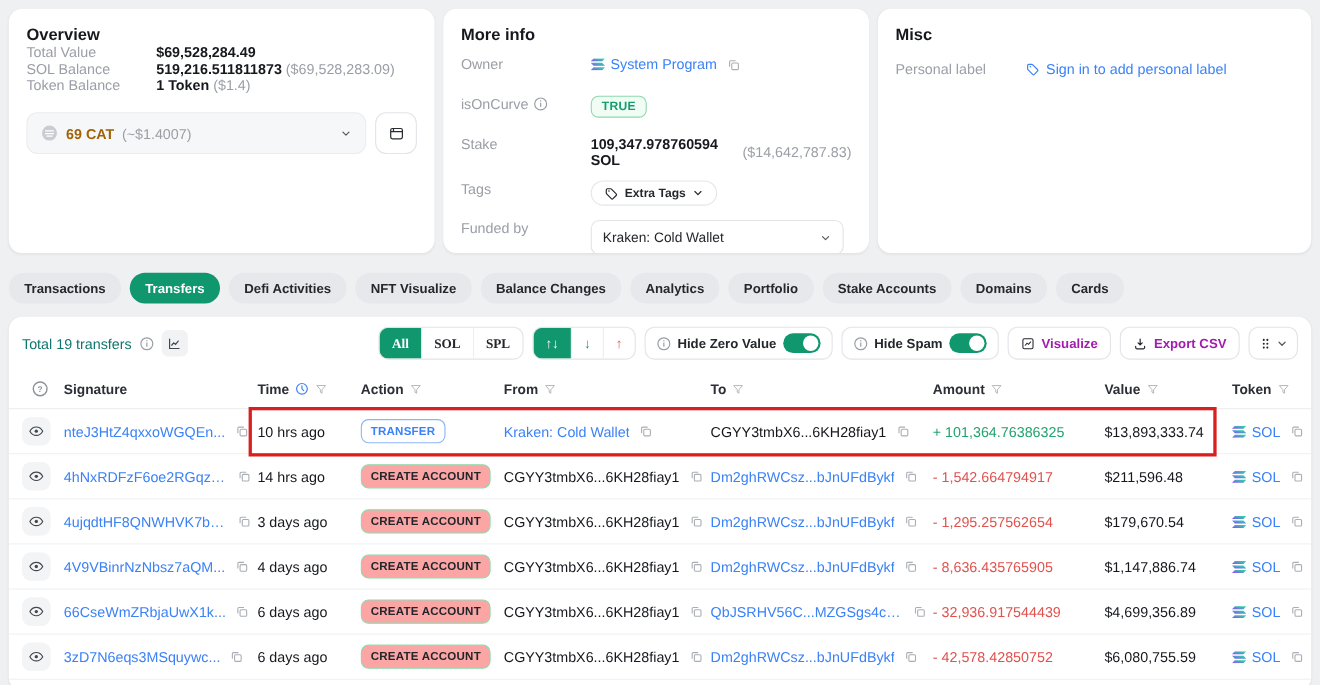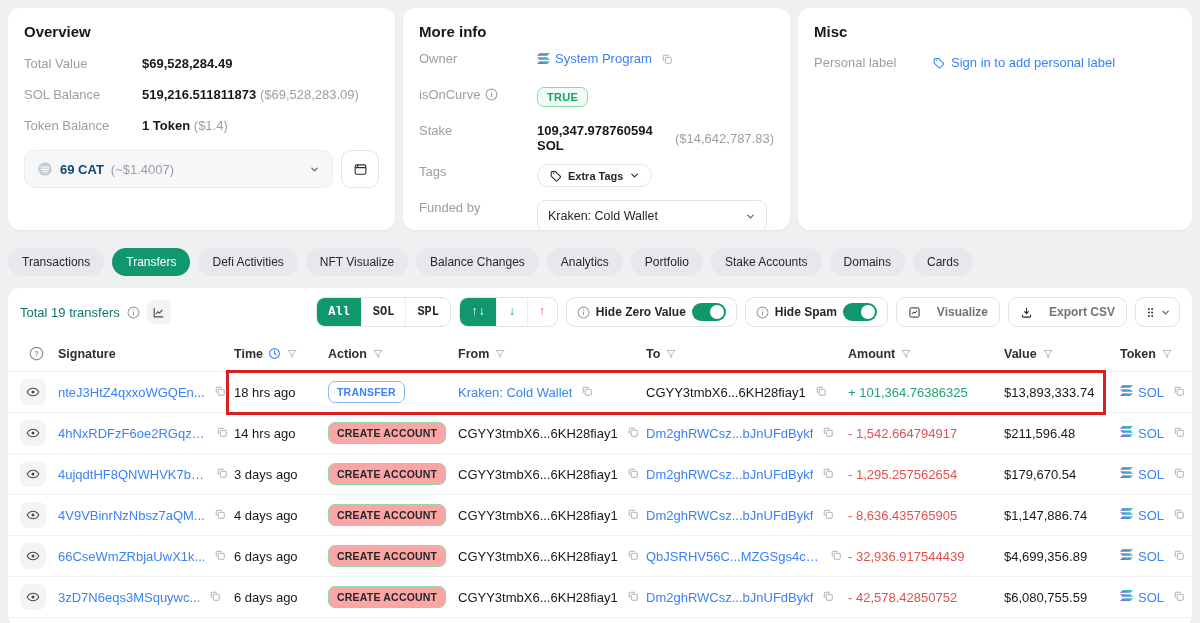--- a/index.html
+++ b/index.html
@@ -9,78 +9,78 @@
     background:#eff0f2;color:#16181d;
     font-family:"Liberation Sans",sans-serif;font-size:13px;
   }
   
   .top{display:flex;gap:8px;padding:8px 8px 0}
   .card{background:#fff;border-radius:12px;box-shadow:0 1px 2px rgba(27,33,44,.05);
         height:222px;padding:15px 16px;overflow:hidden}
   .card.ov,.card.mi{width:387px}
   .card.misc{flex:1}
   .card h3{margin:0;font-size:15px;font-weight:700}
-  .kv{display:flex;align-items:baseline;margin-top:16px}
+  .kv{display:flex;align-items:baseline;}
   .kv .k{width:118px;flex-shrink:0;color:#9b9ea6}
   .kv .v b{font-weight:700}
   .sub{color:#9b9ea6}
   .link{color:#3b82f6;cursor:pointer;text-decoration:none}
   .cicon{display:inline-flex;cursor:pointer;margin-left:4px;vertical-align:middle}
   .token-row{display:flex;gap:8px;margin-top:17px}
   .token-select{flex:1;display:flex;align-items:center;gap:7px;height:38px;
     border:1px solid #ebecee;background:#f6f7f8;border-radius:10px;padding:0 12px;
     cursor:pointer;font-family:inherit;font-size:13px}
-  .token-select .tok{color:#0c4a6e;font-weight:700}
+  .token-select .tok{color:#a16207;font-weight:700}
   .token-select .chev{margin-left:auto;color:#55585e;display:flex}
   .wallet-btn{width:38px;height:38px;border:1px solid #e2e4e8;background:#fff;border-radius:10px;
     display:flex;align-items:center;justify-content:center;cursor:pointer}
   .mi-row{display:flex;align-items:flex-start;margin-top:11px;min-height:25px}
   .mi-row .k{width:118px;flex-shrink:0;color:#9b9ea6;display:flex;align-items:center;gap:5px}
   .mi-row .v{display:flex;align-items:center;gap:5px;flex:1}
   .badge-true{border:1px solid #8ed8ab;background:#f1fcf5;color:#12a06e;font-weight:700;
     font-size:11px;padding:3px 9px;border-radius:7px;letter-spacing:.3px}
   .pill-tags{display:inline-flex;align-items:center;gap:6px;border:1px solid #e4e6e9;border-radius:14px;
     padding:4px 11px;font-weight:700;font-size:11px;background:#fff;cursor:pointer;font-family:inherit;color:#24272c}
   .select{display:flex;align-items:center;justify-content:space-between;width:230px;height:32px;
     border:1px solid #e2e4e8;border-radius:8px;padding:0 10px;font-size:12.5px;cursor:pointer;background:#fff;color:#24272c}
   .misc-link{display:inline-flex;align-items:center;gap:6px;color:#3b82f6;cursor:pointer}
   
   .tabs{display:flex;gap:8px;margin:18px 8px 0}
   .tab{height:28px;padding:0 14px;border:none;border-radius:14px;background:#e7e8eb;
-    font-weight:400;font-size:12px;color:#24272c;cursor:pointer;font-family:inherit}
+    font-weight:700;font-size:12px;color:#24272c;cursor:pointer;font-family:inherit}
   .tab.active{background:#10976d;color:#fff}
   
   .main{margin:12px 8px 0;background:#fff;border-radius:12px;height:340px;
     box-shadow:0 1px 2px rgba(27,33,44,.05)}
   .toolbar{display:flex;align-items:center;padding:9px 12px;gap:8px}
   .tb-left{display:flex;align-items:center;gap:7px;color:#0f766e;font-size:13px}
   .chart-btn{width:24px;height:24px;border-radius:6px;background:#f1f2f4;border:none;
     display:flex;align-items:center;justify-content:center;cursor:pointer}
   .tb-right{margin-left:auto;display:flex;align-items:center;gap:8px}
   .seg{display:flex;align-items:stretch;border:1px solid #e2e4e8;border-radius:9px;overflow:hidden;height:30px;background:#fff}
   .seg>button{padding:0 11px;display:flex;align-items:center;font-weight:700;font-size:12px;
-    border:none;background:transparent;cursor:pointer;font-family:Liberation Mono, monospace;color:#24272c}
+    border:none;background:transparent;cursor:pointer;font-family:Liberation Serif, serif;color:#24272c}
   .seg>button+button{border-left:1px solid #eceef0}
   .seg>button.active{background:#10976d;color:#fff}
   .seg .dir-in{color:#10976d}
   .seg .dir-out{color:#e0524e}
   .toggle-pill{display:flex;align-items:center;gap:6px;border:1px solid #e2e4e8;border-radius:9px;
     height:30px;padding:0 10px;font-weight:700;font-size:12px;background:#fff;color:#24272c}
   .switch{width:34px;height:18px;border-radius:9px;background:#10976d;position:relative;cursor:pointer;flex-shrink:0}
   .switch::after{content:"";position:absolute;right:2px;top:2px;width:14px;height:14px;border-radius:50%;background:#fff}
-  .btn{display:flex;align-items:center;gap:16px;height:30px;border:1px solid #e2e4e8;border-radius:9px;
-    background:#fff;padding:14px 11px;font-weight:700;font-size:12px;cursor:pointer;font-family:inherit;color:#737373}
+  .btn{display:flex;align-items:center;gap:6px;height:30px;border:1px solid #e2e4e8;border-radius:9px;
+    background:#fff;padding:14px 11px;font-weight:700;font-size:12px;cursor:pointer;font-family:inherit;color:#a21caf}
   .cols-btn{padding:0 8px;gap:3px;color:#55585e}
   
   .grid{display:grid;grid-template-columns:32px 170px 88px 124px 182px 196px 150px 110px 1fr;
     column-gap:6px;align-items:center;padding:0 12px}
   .thead{height:36px;border-bottom:1px solid #eceef0;font-weight:700;font-size:12.5px;color:#2c2f35}
   .th{display:flex;align-items:center;gap:5px}
   .trow{height:41px;border-bottom:1px solid #f0f1f3}
-  .c{display:flex;gap:5px;min-width:0}
+  .c{display:flex;align-items:center;gap:5px;min-width:0}
   .eye-btn{width:26px;height:26px;border-radius:8px;background:#f3f4f6;border:none;
     display:flex;align-items:center;justify-content:center;cursor:pointer;flex-shrink:0}
   .trunc{white-space:nowrap;overflow:hidden;text-overflow:ellipsis}
   .addr{color:#16181d}
   .badge{font-size:10.5px;font-weight:700;padding:4px 8px;border-radius:7px;letter-spacing:.2px;white-space:nowrap}
   .b-transfer{border:1px solid #8ab6f8;color:#3b82f6;background:#fff}
   .b-create_account{border:1px solid #8fd9ad;color:#22262b;background:#fca5a5}
   .amt.in{color:#23a36d}
   .amt.out{color:#e0524e}
   .sol-ico{display:flex;flex-shrink:0}
@@ -431,21 +431,21 @@
         </div>
     <div class="c">
           <a class="link trunc">nteJ3HtZ4qxxoWGQEn...</a>
           <span class="cicon">
             <svg viewBox="0 0 24 24" width="12" height="12" fill="none" stroke="#a9adb4" stroke-width="2">
               <rect x="8.5" y="8.5" width="12" height="12" rx="2"></rect>
               <path d="M15.5 4.5h-9a2 2 0 0 0-2 2v9"></path>
             </svg>
           </span>
         </div>
-    <div class="c">18 hrs ago</div>
+    <div class="c">10 hrs ago</div>
     <div class="c">
           <span class="badge b-transfer">TRANSFER</span>
         </div>
     <div class="c">
           <span class="link trunc">Kraken: Cold Wallet</span>
           <span class="cicon">
             <svg viewBox="0 0 24 24" width="12" height="12" fill="none" stroke="#a9adb4" stroke-width="2">
               <rect x="8.5" y="8.5" width="12" height="12" rx="2"></rect>
               <path d="M15.5 4.5h-9a2 2 0 0 0-2 2v9"></path>
             </svg>

